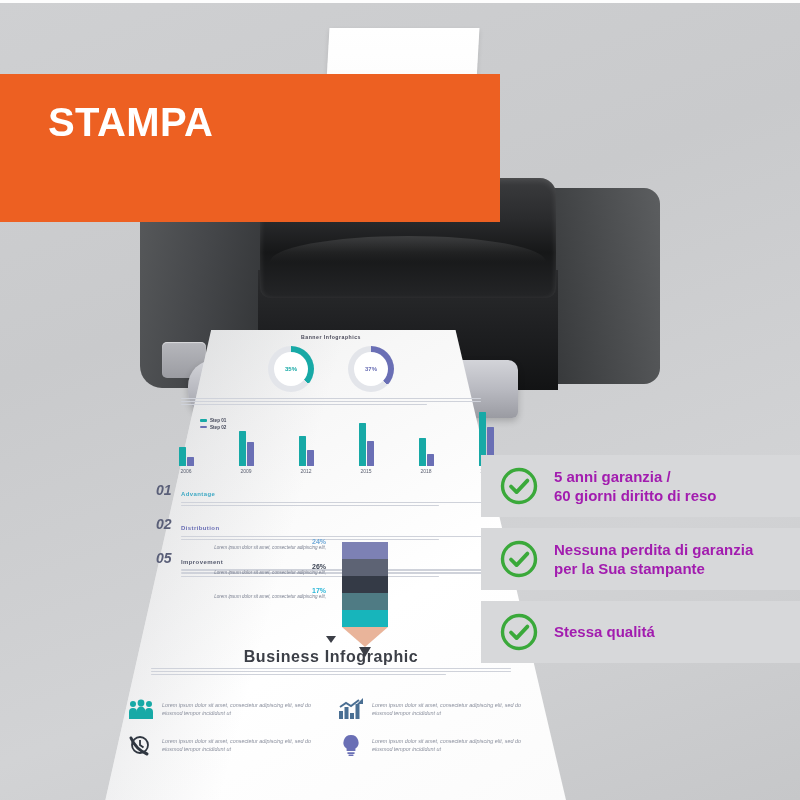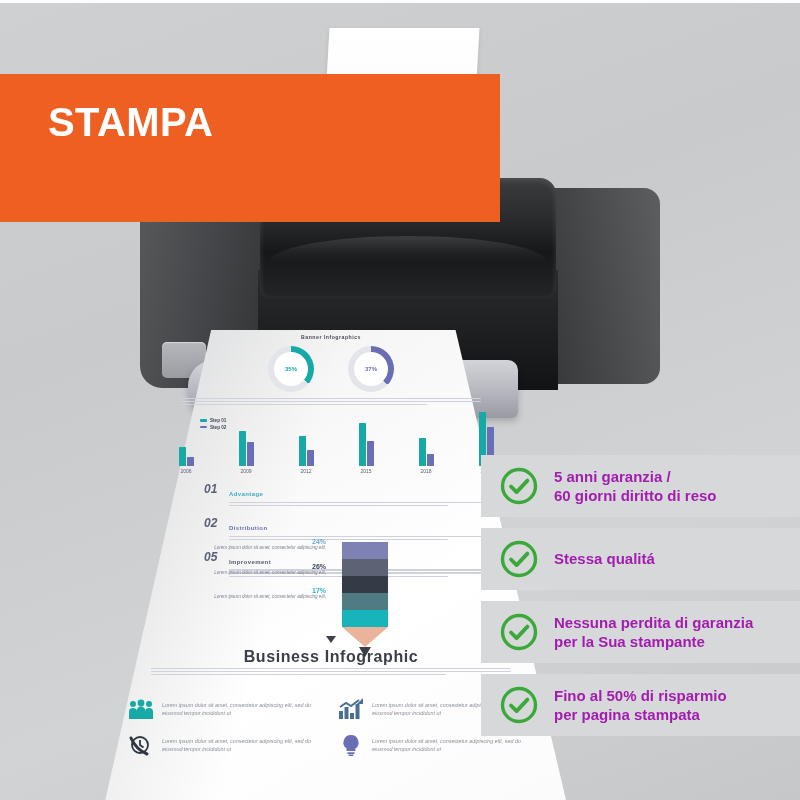--- a/index.html
+++ b/index.html
@@ -112,21 +112,21 @@
   .bars{position:absolute;left:60px;top:78px;width:360px;height:58px;
     display:flex;align-items:flex-end;gap:0px;justify-content:space-around;}
   .grp{display:flex;align-items:flex-end;gap:1px;position:relative;}
   .bar{width:7px;border-radius:.5px;}
   .b1{background:#17a9a6;} .b2{background:#6a6fb5;}
   .years{position:absolute;left:60px;top:138px;width:360px;
     display:flex;justify-content:space-around;font-size:5px;color:#5a5f70;}
 
   .nums{position:absolute;left:60px;top:152px;width:340px;}
   .nrow{display:flex;align-items:flex-start;gap:7px;margin-bottom:8px;}
-  .nn{font-size:12px;font-weight:bold;font-style:italic;color:#5a5f78;min-width:18px;margin-left:48px;}
+  .nn{font-size:14px;font-weight:bold;font-style:italic;color:#5a5f78;min-width:18px;}
   .nt{font-size:6px;font-weight:bold;color:#3fa9c4;letter-spacing:.4px;}
   .nt.p{color:#6a6fb5;} .nt.g{color:#555a6e;}
   .nb{flex:1;}
 
   .funnel{position:absolute;left:246px;top:212px;width:46px;}
   .fseg{width:100%;height:17px;}
   .ftip{width:0;height:0;border-left:23px solid transparent;
     border-right:23px solid transparent;border-top:20px solid #e9b49a;}
   .ftip2{position:absolute;left:17px;top:105px;width:0;height:0;
     border-left:6px solid transparent;border-right:6px solid transparent;
@@ -384,30 +384,23 @@
           <circle cx="20" cy="20" r="16.5" fill="none" stroke="#3aa93a" stroke-width="3.4"></circle>
           <path d="M12 20.5l5.6 5.6L28.4 14.6" fill="none" stroke="#3aa93a" stroke-width="3.8" stroke-linecap="round" stroke-linejoin="round"></path>
         </svg>
         <div class="flbl">5 anni garanzia /<br>60 giorni diritto di reso</div>
       </div>
       <div class="fbox">
         <svg class="chk" viewBox="0 0 40 40">
           <circle cx="20" cy="20" r="16.5" fill="none" stroke="#3aa93a" stroke-width="3.4"></circle>
           <path d="M12 20.5l5.6 5.6L28.4 14.6" fill="none" stroke="#3aa93a" stroke-width="3.8" stroke-linecap="round" stroke-linejoin="round"></path>
         </svg>
-        <div class="flbl">Stessa qualitá</div>
+        <div class="flbl">Nessuna perdita di garanzia<br>per la Sua stampante</div>
       </div>
       <div class="fbox">
         <svg class="chk" viewBox="0 0 40 40">
           <circle cx="20" cy="20" r="16.5" fill="none" stroke="#3aa93a" stroke-width="3.4"></circle>
           <path d="M12 20.5l5.6 5.6L28.4 14.6" fill="none" stroke="#3aa93a" stroke-width="3.8" stroke-linecap="round" stroke-linejoin="round"></path>
         </svg>
-        <div class="flbl">Nessuna perdita di garanzia<br>per la Sua stampante</div>
-      </div>
-      <div class="fbox">
-        <svg class="chk" viewBox="0 0 40 40">
-          <circle cx="20" cy="20" r="16.5" fill="none" stroke="#3aa93a" stroke-width="3.4"></circle>
-          <path d="M12 20.5l5.6 5.6L28.4 14.6" fill="none" stroke="#3aa93a" stroke-width="3.8" stroke-linecap="round" stroke-linejoin="round"></path>
-        </svg>
-        <div class="flbl">Fino al 50% di risparmio<br>per pagina stampata</div>
+        <div class="flbl">Stessa qualitá</div>
       </div>
     </div>
 </div>
 
 </body></html>

